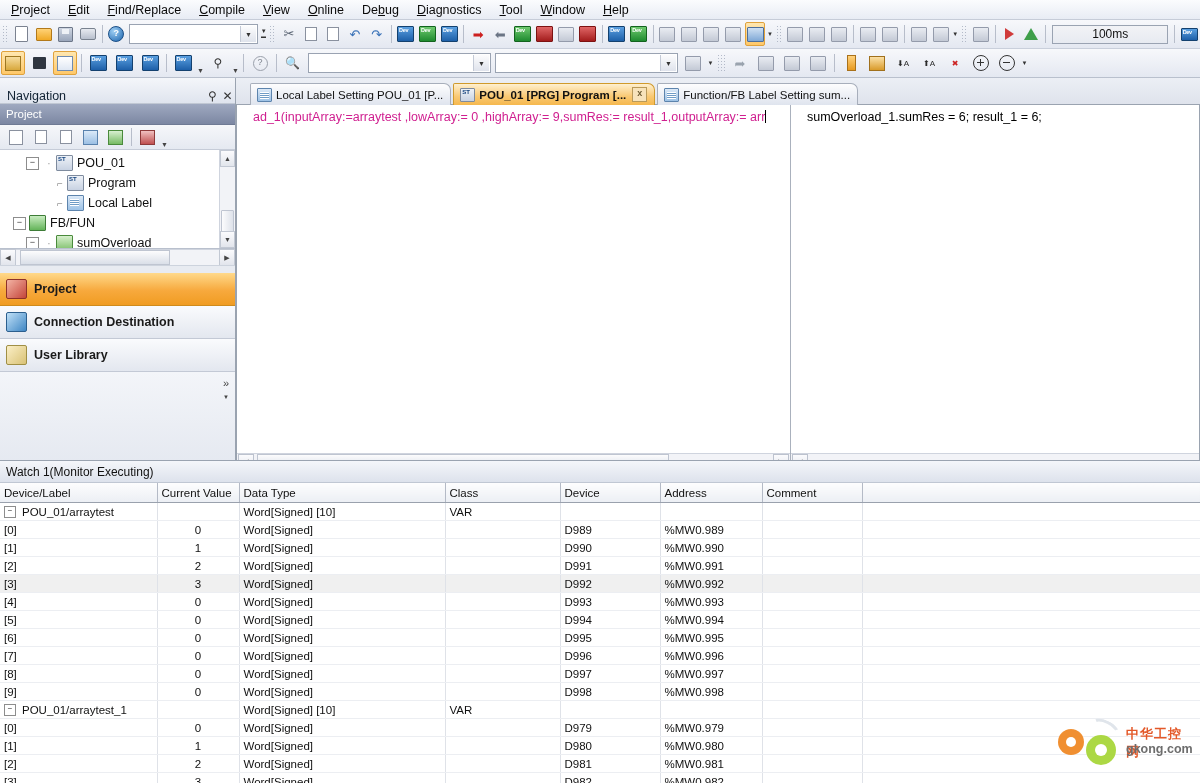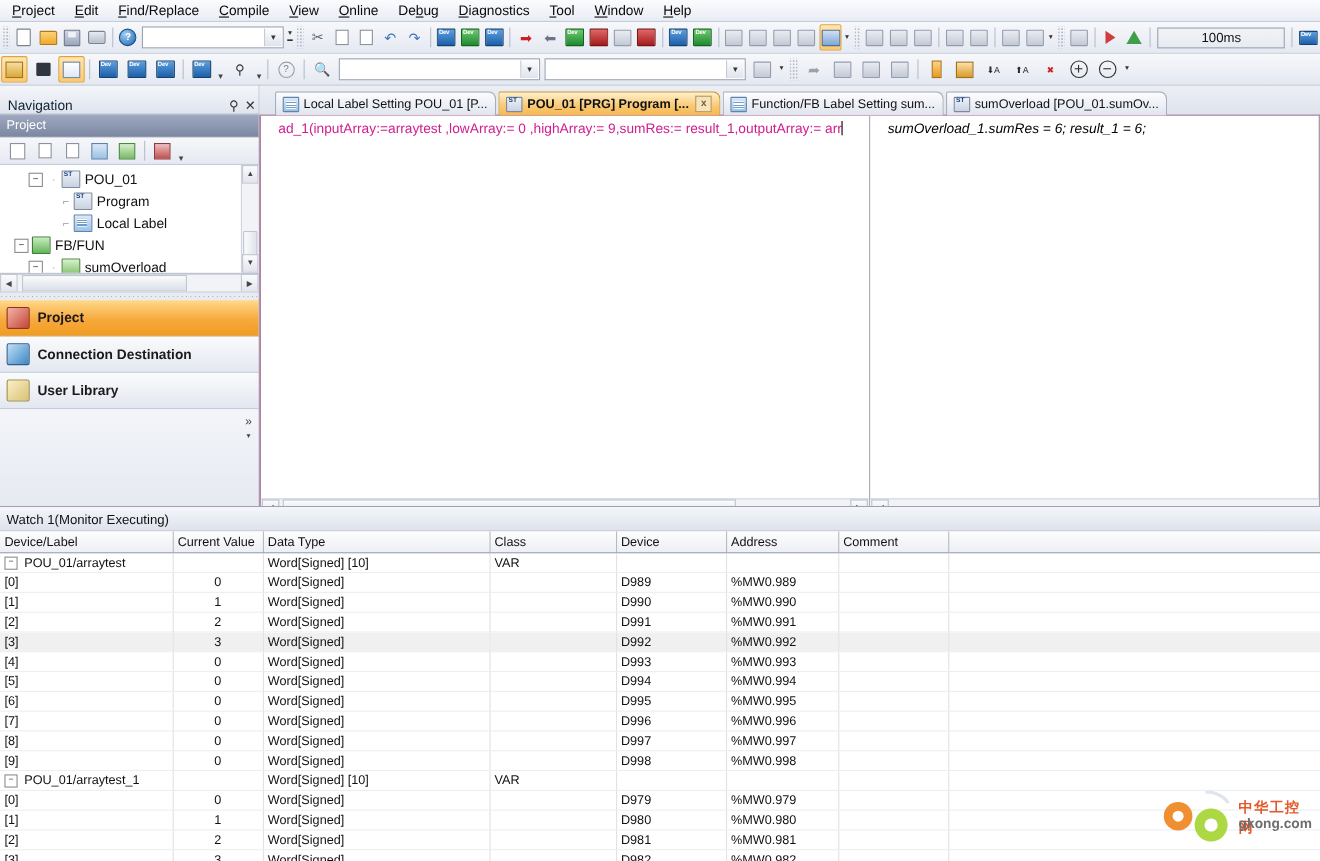--- a/index.html
+++ b/index.html
@@ -166,21 +166,21 @@
     background:linear-gradient(#fff0cf,#f9c872 60%,#f5b84e);
     border-color:#d09a2c;font-weight:bold;z-index:3;
   }
   .etab .tic{width:13px;height:12px;margin-right:4px;border-radius:1px;position:relative;flex:none;}
   .etab .xbtn{width:13px;height:13px;margin-left:6px;border:1px solid #b99a5a;background:#f7e3bb;
     font-size:9px;line-height:11px;text-align:center;color:#6b5a31;}
 
   .panes{flex:1;display:flex;background:#be185d;border:1px solid #9aa3b0;border-top:none;overflow:hidden;}
   .pane{display:flex;flex-direction:column;position:relative;background:#fff;}
   .pane.left{width:553px;border-right:1px solid #aab1bd;}
-  .pane.right{flex:1;font-style:italic;}
+  .pane.right{flex:1;}
   .code{flex:1;padding:4px 0 0 0;overflow:hidden;position:relative;}
   .codeline{white-space:pre;font-family:"Liberation Sans",sans-serif;font-size:12.5px;
     line-height:16px;padding-left:16px;}
   .mag{color:#d02090;}
   .blk{color:#000;}
   .caret{display:inline-block;width:1px;height:13px;background:#000;vertical-align:-2px;}
   .pane .hbar{height:15px;background:#f2f3f7;border-top:1px solid #cfd4de;display:flex;align-items:center;}
   .arrowbtn{width:14px;height:13px;margin:0 1px;background:linear-gradient(#fbfbfd,#e2e5ec);
     border:1px solid #bcc2ce;display:flex;align-items:center;justify-content:center;font-size:7px;color:#333;}
 
@@ -572,24 +572,20 @@
           <span>Local Label Setting POU_01 [P...</span>
         </div>
         <div class="etab active">
           <span class="tic ic-st"></span>
           <span>POU_01 [PRG] Program [...</span>
           <span class="xbtn">x</span>
         </div>
         <div class="etab">
           <span class="tic ic-lbl"></span>
           <span>Function/FB Label Setting sum...</span>
-        </div>
-        <div class="etab">
-          <span class="tic ic-st"></span>
-          <span>sumOverload [POU_01.sumOv...</span>
         </div>
       </div>
 
       <div class="panes">
 
         <div class="pane left">
           <div class="code">
             <div class="codeline"><span class="mag">ad_1(inputArray:=arraytest ,lowArray:= 0 ,highArray:= 9,sumRes:= result_1,outputArray:= arr</span><span class="caret"></span></div>
           </div>
           <div class="hbar">

